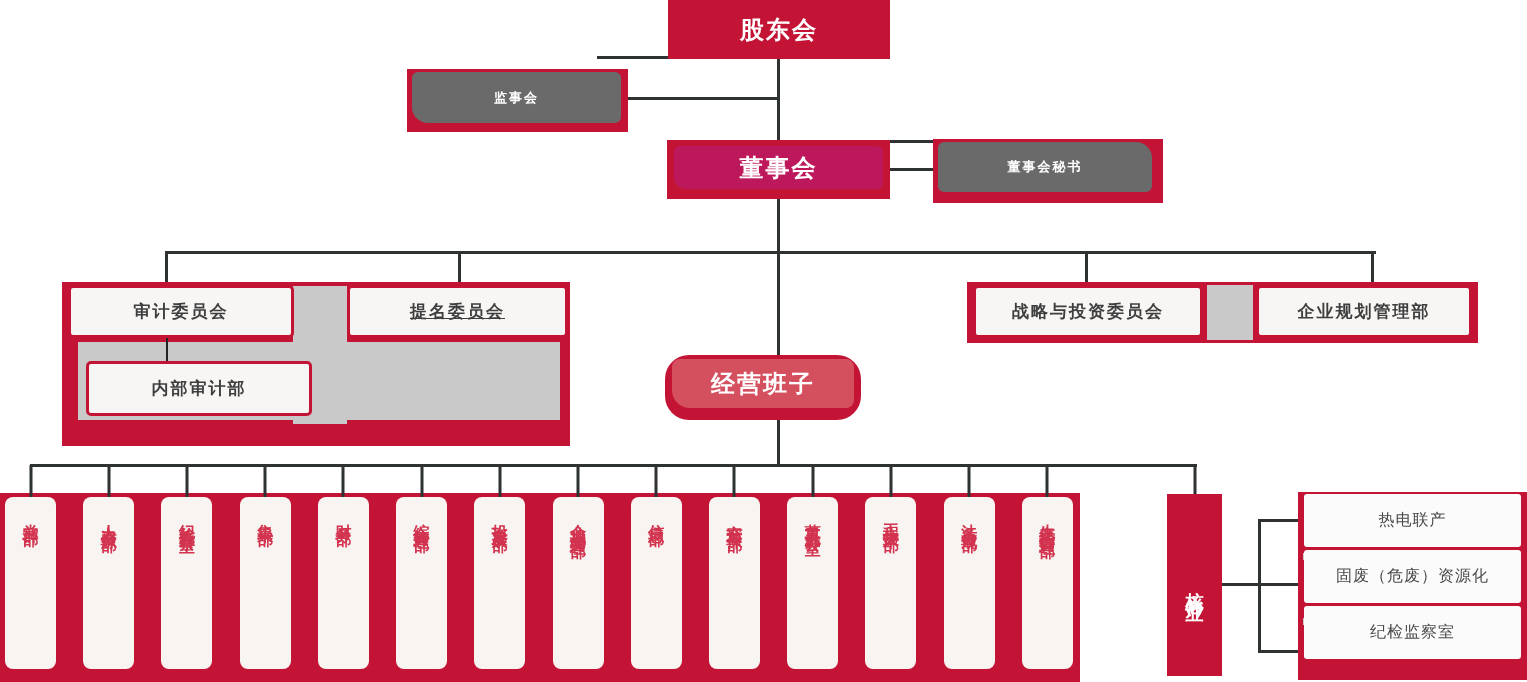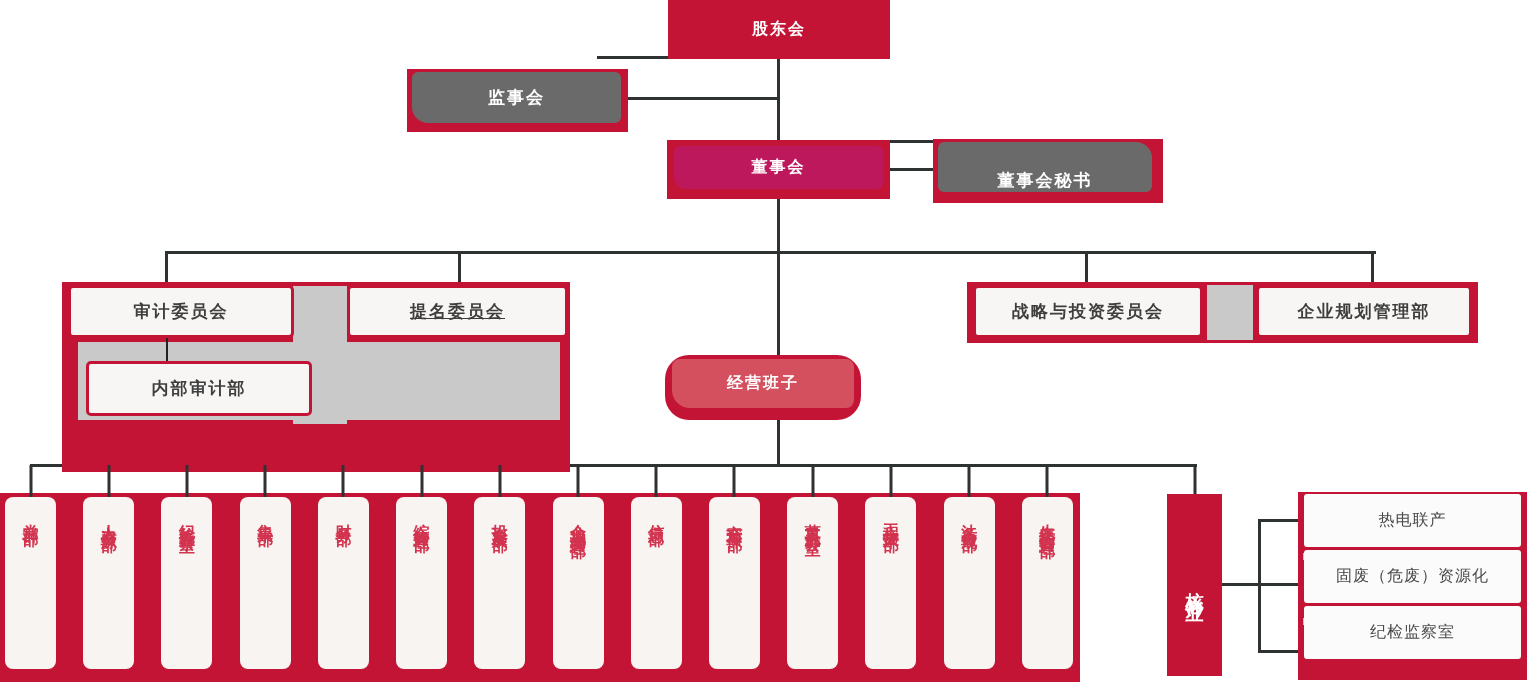--- a/index.html
+++ b/index.html
@@ -10,22 +10,22 @@
   
   .hline,.vline{position:absolute;background:#2f3233;}
   .hline{height:3px;}
   .vline{width:3px;}
   .thinline{position:absolute;background:#222222;width:2px;}
 
   
   .node{position:absolute;display:flex;align-items:center;justify-content:center;}
   .red-solid{background:#c41435;}
   .node-label{color:#ffffff;font-weight:bold;letter-spacing:2px;}
-  .lbl-lg{font-size:16px;}
-  .lbl-md{font-size:17px;}
+  .lbl-lg{font-size:24px;}
+  .lbl-md{font-size:13px;}
 
   .inner{position:absolute;display:flex;align-items:center;justify-content:center;}
   .inner-gray{background:#6a6a6a;}
   .inner-rose{background:#be185d;}
   .inner-rose2{background:#d5505f;}
 
   
   .container-red{position:absolute;background:#c41435;}
   .gray-fill{position:absolute;background:#c9c9c9;}
   .panel{
@@ -113,26 +113,26 @@
     </div>
   </div>
 
   <div class="node red-solid" style="left:667px;top:140px;width:223px;height:59px;">
     <div class="inner inner-rose" style="left:7px;top:6px;right:7px;bottom:10px;border-radius:6px 6px 6px 12px;">
       <span class="node-label lbl-lg">董事会</span>
     </div>
   </div>
 
   <div class="node red-solid" style="left:933px;top:139px;width:230px;height:64px;">
-    <div class="inner inner-gray" style="left:5px;top:3px;right:11px;bottom:11px;border-radius:6px 16px 6px 6px;align-items:flex-end;">
+    <div class="inner inner-gray" style="left:5px;top:3px;right:11px;bottom:11px;border-radius:6px 16px 6px 6px;">
       <span class="node-label lbl-md">董事会秘书</span>
     </div>
   </div>
 
-  <div class="container-red" style="left:62px;top:282px;width:508px;height:190px;">
+  <div class="container-red" style="left:62px;top:282px;width:508px;height:164px;">
     <div class="gray-fill" style="left:231px;top:4px;width:54px;height:138px;"></div>
     <div class="gray-fill" style="left:16px;top:60px;width:482px;height:78px;"></div>
     <div class="thinline" style="left:104px;top:54px;height:28px;"></div>
     <div class="panel" style="left:6px;top:3px;width:226px;height:53px;">
       <span>审计委员会</span>
     </div>
     <div class="panel" style="left:285px;top:3px;width:221px;height:53px;text-decoration:underline;">
       <span>提名委员会</span>
     </div>
     <div class="panel" style="left:24px;top:79px;width:226px;height:55px;justify-content:center;">

